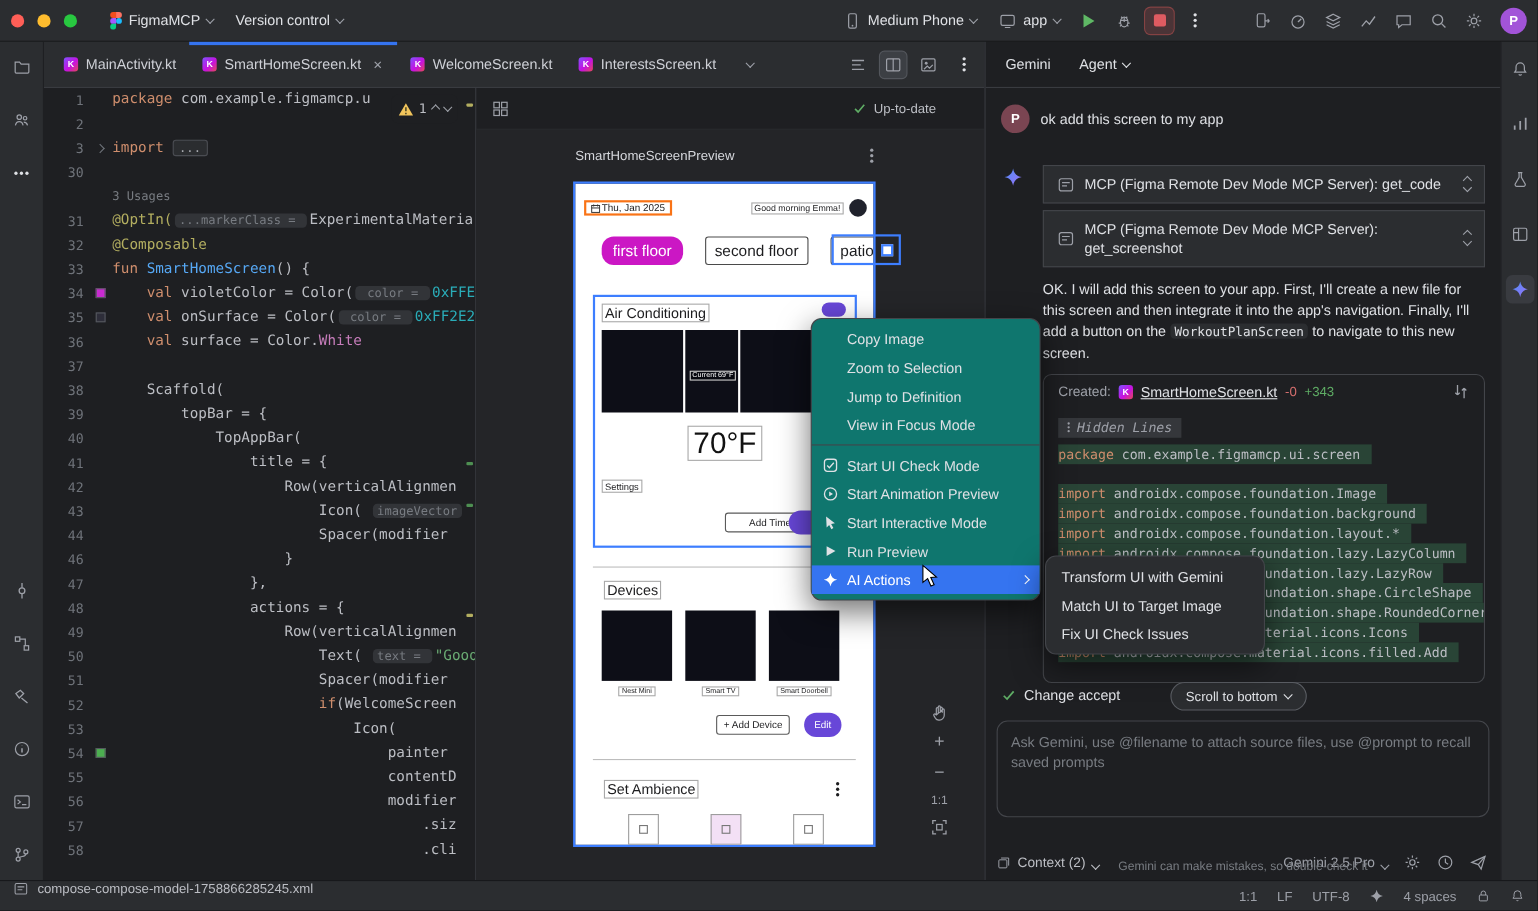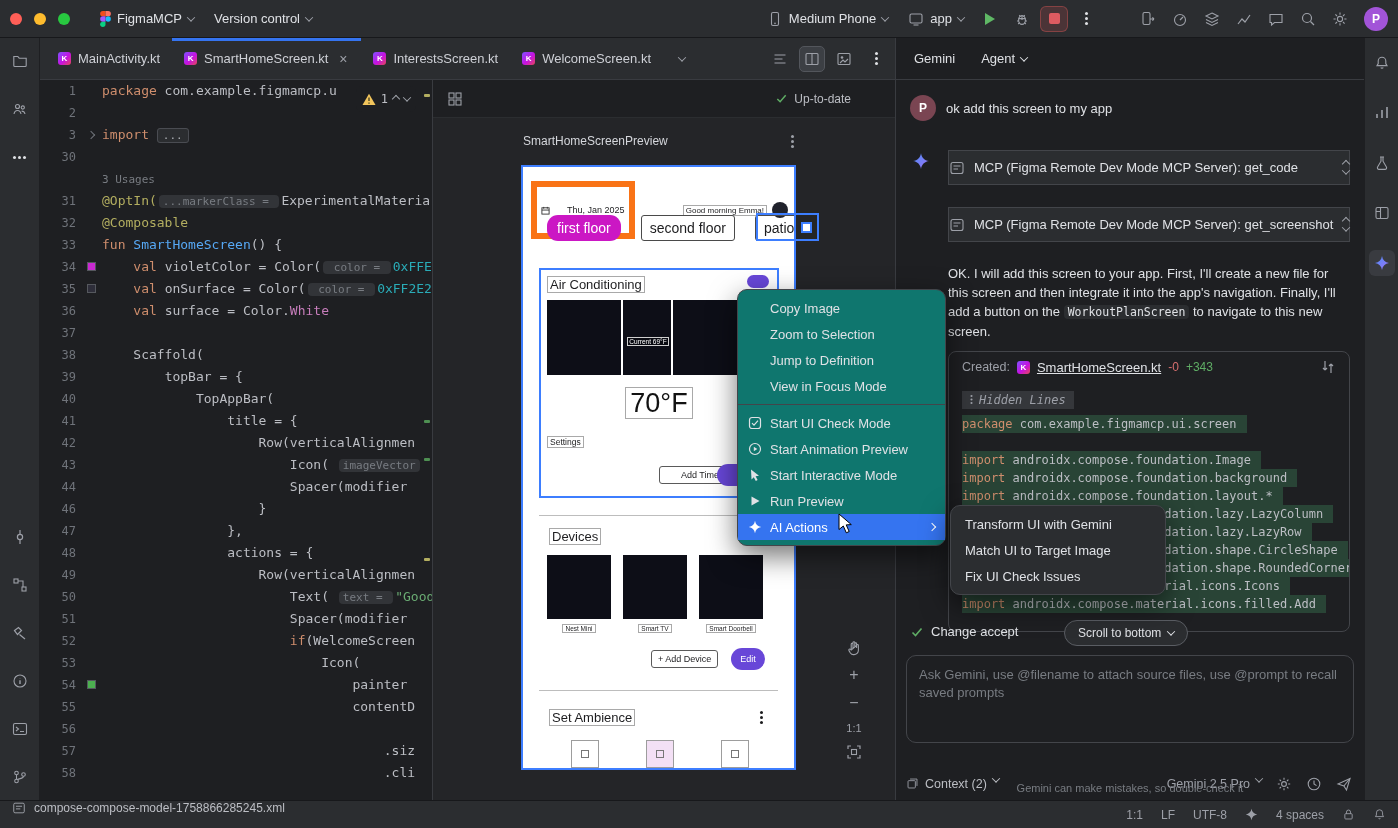--- a/index.html
+++ b/index.html
@@ -67,21 +67,21 @@
   
   .preview{position:absolute;left:432px;top:80px;width:463px;bottom:28px;background:#1e1f22;border-left:1px solid #393b40}
   .pv-toolbar{position:absolute;left:0;right:0;top:0;height:38px;display:flex;align-items:center;padding:0 14px;border-bottom:1px solid #2b2d30}
   .pv-status{margin-left:auto;margin-right:30px;display:flex;align-items:center;gap:6px;color:#bcbec4;font-size:12px}
   .pv-canvas{position:absolute;left:0;right:0;top:38px;bottom:0;background:#242528;overflow:hidden}
   .pv-label-row{position:absolute;left:90px;top:16px;width:271px;display:flex;align-items:center;color:#d5d7dc;font-size:12px}
   .pv-label-row .vdots{margin-left:auto;color:#9da0a8}
   .phone{position:absolute;left:90px;top:49px;width:271px;height:601px;background:#fff;outline:2px solid #3d7eff;overflow:hidden;color:#1d1d1f;font-size:9px}
   .lb{border:1px solid #a9a9a9;padding:0 2px;display:inline-block;background:#fff}
   .ph-row1{position:absolute;left:8px;right:6px;top:14px;display:flex;align-items:center}
-  .date-chip{display:flex;align-items:center;gap:17px;border:6px solid #f97316;padding:18px 4px;font-size:9px}
+  .date-chip{display:flex;align-items:center;gap:1px;border:2px solid #f97316;padding:0 4px;font-size:9px}
   .greet{margin-left:auto;font-size:8px}
   .ph-avatar{width:16px;height:16px;border-radius:50%;background:#20222c;margin-left:5px;flex:none}
   .chips-row{position:absolute;left:24px;top:48px;display:flex;gap:20px;align-items:center}
   .chip{font-size:14px;white-space:nowrap}
   .chip-filled{background:#cb17c4;color:#fff;border-radius:11px;padding:5px 10px}
   .chip-outline{border:1px solid #4a4a4a;border-radius:3px;padding:4px 8px}
   .chip-plus{width:17px;height:17px;border:1px solid #4a4a4a;display:flex;align-items:center;justify-content:center;font-size:11px}
   .ac-card{position:absolute;left:16px;top:101px;width:240px;height:230px;border:2px solid #3d7eff}
   .ac-head{position:absolute;left:6px;top:6px;font-size:13px}
   .ac-pill{position:absolute;right:8px;top:5px;width:22px;height:13px;border-radius:7px;background:#6847d8}
@@ -118,35 +118,35 @@
   .zoom-label{font-size:11px;color:#9da0a8}
 
   
   .cmenu{position:absolute;left:737px;top:289px;width:209px;background:#0f766e;border:1px solid #43454a;border-radius:10px;padding:5px 0;z-index:40;box-shadow:0 10px 28px rgba(0,0,0,.55)}
   .menu-item{height:26px;display:flex;align-items:center;padding:0 10px;color:#dfe1e5;font-size:13px;gap:4px}
   .menu-item.sel{background:#3574f0;color:#fff}
   .mi-icon{width:18px;height:14px;display:flex;align-items:center}
   .mi-icon svg{width:14px;height:14px}
   .mi-arrow{margin-left:auto}
   .menu-sep{height:1px;background:#43454a;margin:5px 0}
-  .smenu{position:absolute;left:950px;top:505px;width:216px;background:#2b2d30;border:1px solid #43454a;border-radius:10px;padding:5px 0;z-index:41;box-shadow:0 10px 28px rgba(0,0,0,.55)}
+  .smenu{position:absolute;left:950px;top:505px;width:200px;background:#2b2d30;border:1px solid #43454a;border-radius:10px;padding:5px 0;z-index:41;box-shadow:0 10px 28px rgba(0,0,0,.55)}
   .smenu .menu-item{padding:0 14px}
   .cursor{position:absolute;left:838px;top:513px;z-index:60}
 
   
   .gemini{position:absolute;left:895px;top:38px;width:469px;bottom:28px;background:#1e1f22;border-left:1px solid #393b40}
   .g-header{height:42px;border-bottom:1px solid #393b40;display:flex;align-items:center;padding:0 18px;gap:26px}
   .g-tab{display:flex;align-items:center;gap:6px;color:#dfe1e5}
   .g-chat{position:absolute;left:0;right:0;top:42px;bottom:150px;padding:15px 14px 0;overflow:hidden}
   .u-row{display:flex;align-items:center;gap:10px}
   .u-avatar{width:26px;height:26px;border-radius:50%;background:#7a4552;color:#fff;display:flex;align-items:center;justify-content:center;font-size:12px;font-weight:bold;flex:none}
   .g-resp{display:flex;margin-top:29px}
   .g-spark{width:38px;flex:none;padding-top:2px;padding-left:2px}
   .g-col{flex:1;min-width:0}
-  .tool-card{border:1px solid #43454a;background:#2b2d30;border-radius:0;padding:8px 0;display:flex;align-items:center;gap:9px;margin-bottom:22px}
+  .tool-card{border:1px solid #43454a;background:#2b2d30;border-radius:0;padding:8px 12px;display:flex;align-items:center;gap:9px;margin-bottom:6px}
   .tool-card .txt{flex:1;line-height:17px}
   .unfold{margin-left:auto;display:flex;flex-direction:column;gap:2px;color:#9da0a8}
   .g-para{margin-top:10px;line-height:19px;color:#dfe1e5}
   .code-inline{font-family:"DejaVu Sans Mono","Liberation Mono",monospace;font-size:11.5px;background:#2b2d30;border-radius:4px;padding:0 4px}
   .created-card{margin-top:10px;border:1px solid #43454a;border-radius:8px;height:281px;overflow:hidden;position:relative}
   .cc-head{height:30px;display:flex;align-items:center;gap:7px;padding:0 13px}
   .cc-label{color:#9da0a8;font-size:12.5px}
   .cc-file{text-decoration:underline;color:#dfe1e5}
   .diff-min{color:#d56e6e;font-size:12px}
   .diff-add{color:#5fad65;font-size:12px}
@@ -155,21 +155,21 @@
   .gc-line{height:18px}
   .gc-hiddenrow{margin-bottom:9px}
   .gc-hidden{color:#9da0a8;font-style:italic;background:#35373b;padding:0 8px;display:inline-flex;align-items:center;gap:6px}
   .gc-hidden .vdots{transform:scale(.7)}
   .gc-add{background:#294436;display:inline-block;padding-right:10px}
   .g-overlay-row{position:absolute;left:14px;top:586px;display:flex;align-items:center;gap:7px;color:#dfe1e5}
   .scroll-pill{position:absolute;left:168px;top:582px;height:26px;background:#2b2d30;border:1px solid #5a5d63;border-radius:13px;display:flex;align-items:center;gap:7px;padding:0 13px;font-size:12px;color:#dfe1e5;z-index:5}
   .g-inputbox{position:absolute;left:10px;right:10px;top:617px;height:88px;border:1px solid #43454a;border-radius:10px;padding:10px 12px}
   .g-placeholder{color:#787c82;line-height:18px}
   .g-controls{position:absolute;left:10px;right:12px;bottom:8px;display:flex;align-items:center;gap:14px;color:#9da0a8;font-size:12.5px}
-  .ctx-chip{display:flex;align-items:flex-start;gap:6px;color:#bcbec4}
+  .ctx-chip{display:flex;align-items:flex-end;gap:6px;color:#bcbec4}
   .g-controls .grow{flex:1}
   .g-footer{position:absolute;left:0;right:0;bottom:6px;text-align:center;color:#787c82;font-size:11px}
 
   
   .statusbar{position:absolute;left:0;right:0;bottom:0;height:28px;background:#2b2d30;border-top:1px solid #17181b;display:flex;padding:0 12px;color:#bcbec4;font-size:12px}
   .sb-right{margin-left:auto;display:flex;align-items:center;gap:18px;color:#9da0a8}
 </style>
 </head>
 <body>
 
@@ -332,25 +332,25 @@
         <span class="kt-ic"></span>
         <span>MainActivity.kt</span>
       </div>
     <div class="tab active">
         <span class="kt-ic"></span>
         <span>SmartHomeScreen.kt</span>
         <span class="tab-close"></span>
       </div>
     <div class="tab">
         <span class="kt-ic"></span>
-        <span>InterestsScreen.kt</span>
+        <span>WelcomeScreen.kt</span>
       </div>
     <div class="tab">
         <span class="kt-ic"></span>
-        <span>WelcomeScreen.kt</span>
+        <span>InterestsScreen.kt</span>
       </div>
     <span class="chev down tab-chev"></span>
     <div class="mode-group">
       <div class="mode-btn">
           <svg class="ic" viewBox="0 0 16 16">
             <path d="M2.5 4h11M2.5 8h8M2.5 12h11" stroke="currentColor" stroke-width="1.2"></path>
           </svg>
         </div>
       <div class="mode-btn active">
           <svg class="ic" viewBox="0 0 16 16">
@@ -395,21 +395,21 @@
         <div class="eline"><span class="ln">46</span><span class="gut"></span><span class="ecode">                    <span class="p">}</span></span></div>
         <div class="eline"><span class="ln">47</span><span class="gut"></span><span class="ecode">                <span class="p">},</span></span></div>
         <div class="eline"><span class="ln">48</span><span class="gut"></span><span class="ecode">                <span class="p">actions = {</span></span></div>
         <div class="eline"><span class="ln">49</span><span class="gut"></span><span class="ecode">                    <span class="p">Row(verticalAlignmen</span></span></div>
         <div class="eline"><span class="ln">50</span><span class="gut"></span><span class="ecode">                        <span class="p">Text( </span><span class="h">text = </span><span class="str">"Good</span></span></div>
         <div class="eline"><span class="ln">51</span><span class="gut"></span><span class="ecode">                        <span class="p">Spacer(modifier</span></span></div>
         <div class="eline"><span class="ln">52</span><span class="gut"></span><span class="ecode">                        <span class="k">if</span><span class="p">(WelcomeScreen</span></span></div>
         <div class="eline"><span class="ln">53</span><span class="gut"></span><span class="ecode">                            <span class="p">Icon(</span></span></div>
         <div class="eline"><span class="ln">54</span><span class="gut"><span class="swatch" style="background: rgb(76, 175, 80);"></span></span><span class="ecode">                                <span class="p">painter</span></span></div>
         <div class="eline"><span class="ln">55</span><span class="gut"></span><span class="ecode">                                <span class="p">contentD</span></span></div>
-        <div class="eline"><span class="ln">56</span><span class="gut"></span></div>
+        <div class="eline"><span class="ln">56</span><span class="gut"></span><span class="ecode">                                <span class="p">modifier</span></span></div>
         <div class="eline"><span class="ln">57</span><span class="gut"></span><span class="ecode">                                    <span class="p">.siz</span></span></div>
         <div class="eline"><span class="ln">58</span><span class="gut"></span><span class="ecode">                                    <span class="p">.cli</span></span></div>
       </div>
     <div class="inspect">
       <svg width="14" height="13" viewBox="0 0 14 13">
           <path d="M7 .8 13.5 12H.5z" fill="#f2c55c"></path>
           <path d="M7 4.5v3.6M7 9.6v1.2" stroke="#3b3b22" stroke-width="1.3"></path>
         </svg>
       <span>1</span>
       <span class="chev up"></span>

